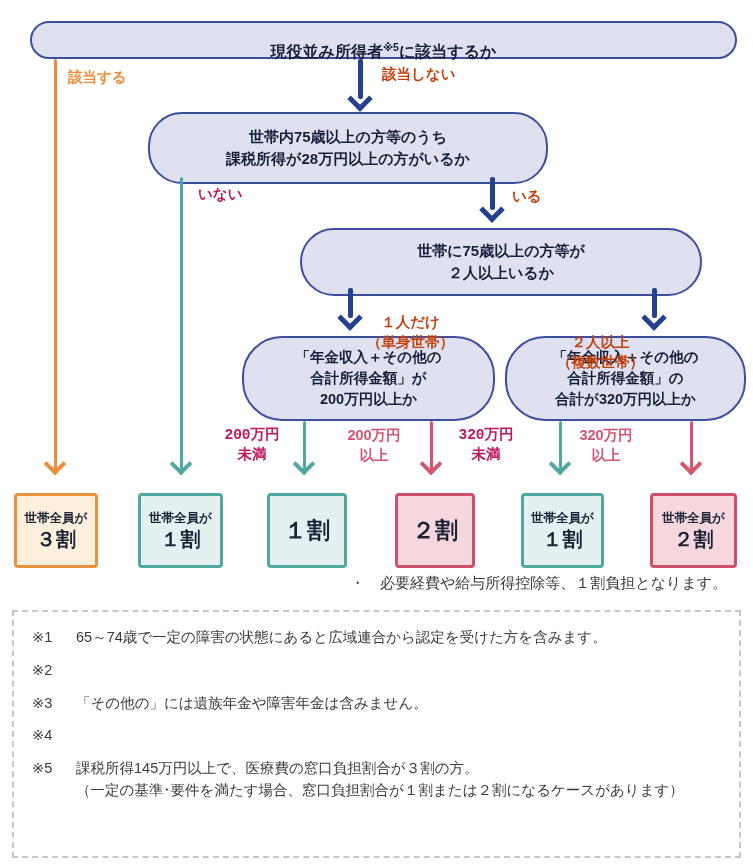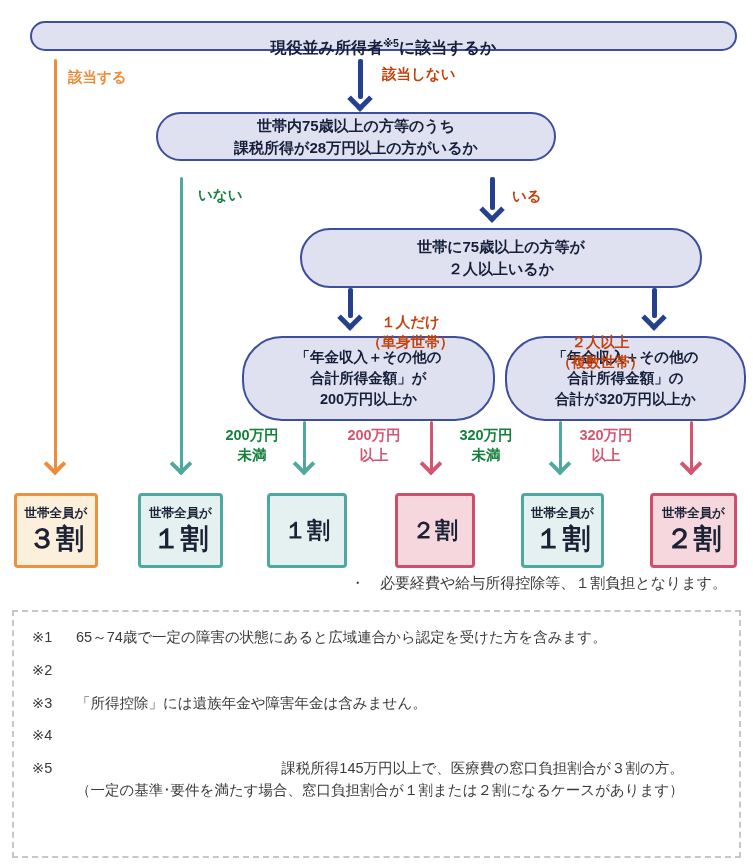--- a/index.html
+++ b/index.html
@@ -3,73 +3,73 @@
 <meta charset="utf-8">
 <style>
   html,body{margin:0;padding:0;background:#ffffff;}
   body{font-family:"Liberation Sans","DejaVu Sans",sans-serif;}
   .canvas{position:relative;width:753px;height:866px;background:#ffffff;overflow:hidden;}
 
   
   .qbox{position:absolute;background:#DFE1F1;border:2px solid #3D4E9E;border-radius:34px;
         display:flex;align-items:center;justify-content:center;text-align:center;
         font-weight:bold;color:#161F3A;white-space:pre-line;line-height:1.45;box-sizing:border-box;}
-  .qbox.q1{left:30px;top:21px;width:707px;height:30px;border-radius:19px;font-size:16px;}
-  .qbox.q2{left:156px;top:112px;width:400px;height:49px;font-size:15px;}
-  .qbox.q3{left:300px;top:228px;width:402px;height:60px;font-size:15px;}
+  .qbox.q1{left:30px;top:21px;width:707px;height:38px;border-radius:19px;font-size:16px;}
+  .qbox.q2{left:148px;top:112px;width:400px;height:72px;font-size:15px;}
+  .qbox.q3{left:300px;top:228px;width:402px;height:68px;font-size:15px;}
   .qbox.q4a{left:242px;top:336px;width:253px;height:85px;font-size:14.5px;border-radius:40px;}
   .qbox.q4b{left:505px;top:336px;width:241px;height:85px;font-size:14.5px;border-radius:40px;}
   .sup{font-size:10.5px;vertical-align:super;line-height:1;}
 
   
   .flabel{position:absolute;font-weight:bold;white-space:pre-line;line-height:1.4;font-size:14.5px;}
   .flabel.center{text-align:center;}
   .c-navy{color:#c2410c;}
   .c-orange{color:#ED8D3B;}
-  .c-teal{color:#15803d;}
+  .c-teal{color:#be185d;font-family:Liberation Mono, monospace;}
   .c-pink{color:#D45570;}
 
   
   .vline{position:absolute;border-radius:2px;}
   .vline.navy{width:5px;background:#24408F;}
   .vline.orange{width:3px;background:#ED8D3B;}
   .vline.teal{width:3px;background:#4FA8A0;}
   .vline.pink{width:3px;background:#D45570;}
 
   
   .chev{position:absolute;transform:rotate(-45deg);box-sizing:content-box;}
   .chev.navy{width:13px;height:13px;border-left:5px solid #24408F;border-bottom:5px solid #24408F;}
   .chev.orange{width:12px;height:12px;border-left:4px solid #ED8D3B;border-bottom:4px solid #ED8D3B;}
   .chev.teal{width:12px;height:12px;border-left:4px solid #4FA8A0;border-bottom:4px solid #4FA8A0;}
   .chev.pink{width:12px;height:12px;border-left:4px solid #D45570;border-bottom:4px solid #D45570;}
 
   
   .result{position:absolute;top:493px;height:75px;border-radius:4px;display:flex;flex-direction:column;
           align-items:center;justify-content:center;box-sizing:border-box;gap:1px;}
   .result .prefix{font-size:12.5px;font-weight:bold;color:#1B2236;}
-  .result .value{font-size:28px;font-weight:bold;color:#1B2236;line-height:1.15;}
+  .result .value{font-size:20px;font-weight:bold;color:#1B2236;line-height:1.15;}
   .result.solo .value{font-size:23px;}
   .t-orange{background:#FCEFDC;border:3px solid #EC9140;}
   .t-teal{background:#E4F1F0;border:3px solid #4FA8A0;}
   .t-pink{background:#F6D7DE;border:3px solid #CE4F6B;}
   .result.b1{left:14px;width:84px;}
   .result.b2{left:138px;width:85px;}
   .result.b3{left:267px;width:80px;}
   .result.b4{left:395px;width:80px;}
   .result.b5{left:521px;width:83px;}
   .result.b6{left:650px;width:87px;}
 
   .note{position:absolute;left:350px;top:574px;font-size:15px;color:#3A3A3A;}
 
   
   .footbox{position:absolute;left:12px;top:610px;width:729px;height:248px;border:2px dashed #C3C7CE;
            box-sizing:border-box;padding:15px 18px 12px 18px;display:flex;flex-direction:column;gap:11px;background:#ffffff;}
   .fnrow{display:flex;gap:14px;font-size:14.5px;color:#3A3A3A;line-height:1.5;}
   .fnmark{flex:0 0 30px;}
-  .fntext{white-space:pre-line;text-align:right;}
+  .fntext{white-space:pre-line;}
 </style>
 </head>
 <body>
 
 <div class="canvas">
 
   <div class="qbox q1">
     <span>
       <span>現役並み所得者</span><span class="sup">※5</span><span>に該当するか</span>
     </span>
@@ -160,21 +160,21 @@
   <div class="footbox">
     <div class="fnrow">
       <div class="fnmark">※1</div>
       <div class="fntext">65～74歳で一定の障害の状態にあると広域連合から認定を受けた方を含みます。</div>
     </div>
     <div class="fnrow">
       <div class="fnmark">※2</div>
     </div>
     <div class="fnrow">
       <div class="fnmark">※3</div>
-      <div class="fntext">「所得控除」には遺族年金や障害年金は含みません。</div>
+      <div class="fntext">「その他の」には遺族年金や障害年金は含みません。</div>
     </div>
     <div class="fnrow">
       <div class="fnmark">※4</div>
     </div>
     <div class="fnrow">
       <div class="fnmark">※5</div>
       <div class="fntext">課税所得145万円以上で、医療費の窓口負担割合が３割の方。
 （一定の基準･要件を満たす場合、窓口負担割合が１割または２割になるケースがあります）</div>
     </div>
   </div>

